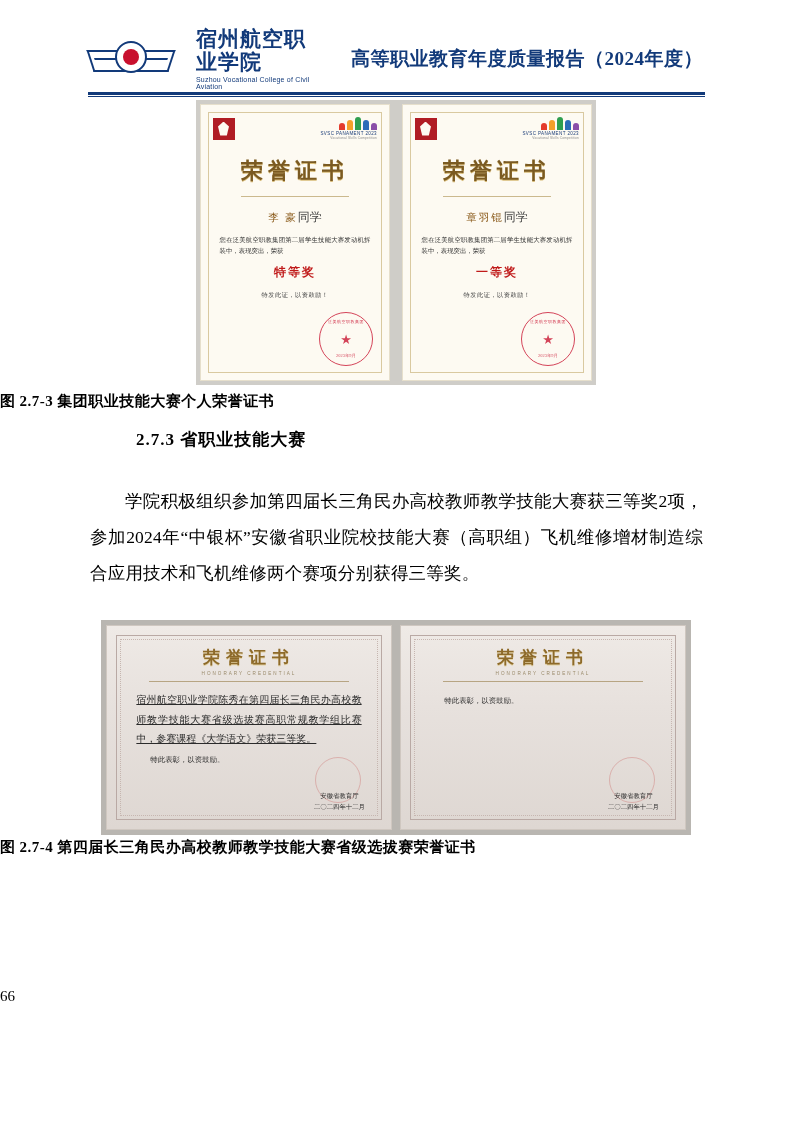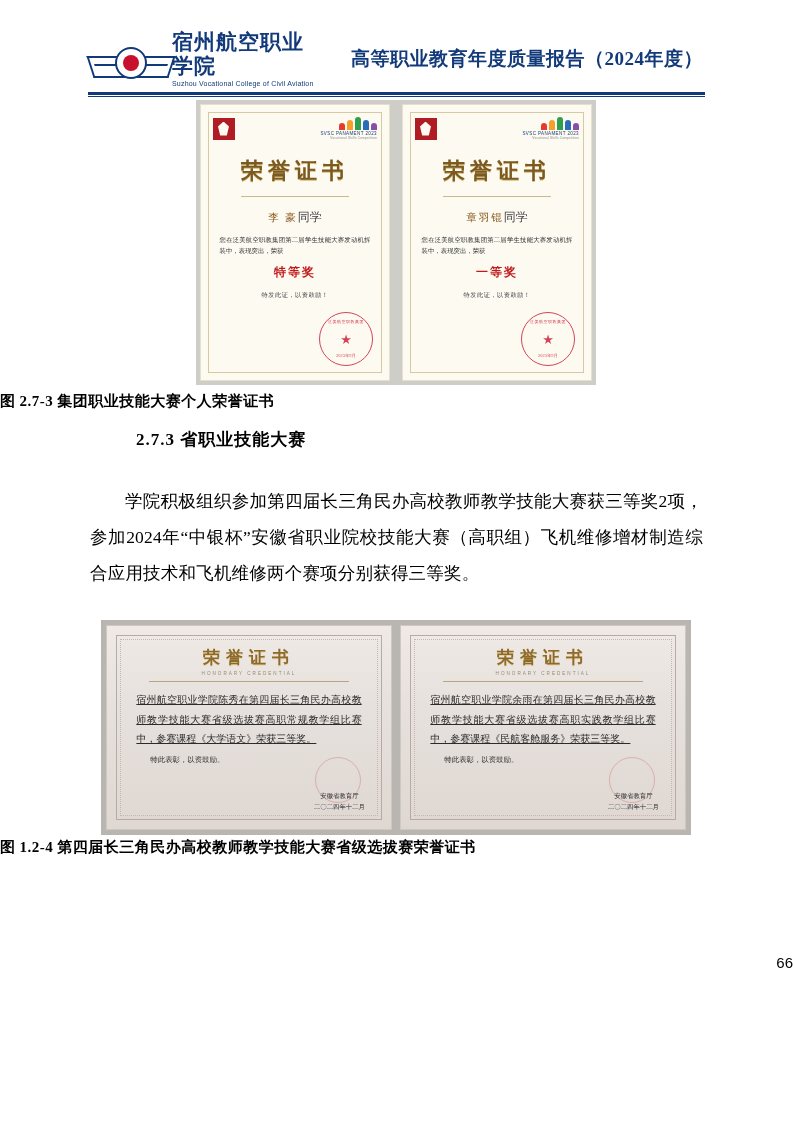--- a/index.html
+++ b/index.html
@@ -22,22 +22,22 @@
     top: 30px;
     left: 90px;
     right: 90px;
     height: 58px;
     display: flex;
     align-items: center;
     justify-content: flex-start;
   }
   .logo-block {
     display: flex;
-    align-items: flex-end;
-    gap: 0;
+    align-items: center;
+    gap: 24px;
   }
   .logo-emblem {
     width: 82px;
     height: 44px;
     position: relative;
     flex: none;
   }
   .logo-emblem .wing-l, .logo-emblem .wing-r {
     position: absolute;
     top: 13px;
@@ -415,24 +415,24 @@
     height: 44px;
     border-radius: 50%;
     border: 1px solid rgba(190,40,40,.55);
     opacity: .45;
   }
 
   
   .page-number {
     position: absolute;
     left: 0; right: 0;
-    top: 954px;
-    text-align: right;
+    top: 988px;
+    text-align: left;
     font-size: 15px;
-    font-family: Liberation Sans, sans-serif;
+    font-family: Liberation Serif, serif;
   }
 </style>
 </head>
 <body>
 
 <div class="page-header">
   <div class="logo-block">
     <div class="logo-emblem">
       <span class="wing-l"></span>
       <span class="wing-r"></span>
@@ -532,27 +532,26 @@
     <div class="cert-l-signblock">
       <div>安徽省教育厅</div>
       <div>二〇二四年十二月</div>
     </div>
   </div>
 
   <div class="cert-l">
     <div class="cert-l-title">荣誉证书</div>
     <div class="cert-l-sub">HONORARY CREDENTIAL</div>
     <div class="cert-l-rule"></div>
-    <div class="cert-l-body">宿州航空职业学院余雨在第四届长三角民办高校教师教学技能大赛省级选拔赛高职实践教学组比赛中，参赛课程《民航客舱服务》荣获三等奖。</div>
     <div class="cert-l-honor">特此表彰，以资鼓励。</div>
     <div class="cert-l-seal"></div>
     <div class="cert-l-signblock">
       <div>安徽省教育厅</div>
       <div>二〇二四年十二月</div>
     </div>
   </div>
 </div>
 
 <div class="caption" style="top:838px;">
-  <span>图</span><span class="num">1.2-4</span><span>第四届长三角民办高校教师教学技能大赛省级选拔赛荣誉证书</span>
+  <span>图</span><span class="num">2.7-4</span><span>第四届长三角民办高校教师教学技能大赛省级选拔赛荣誉证书</span>
 </div>
 
 <div class="page-number">66</div>
 
 </body></html>

